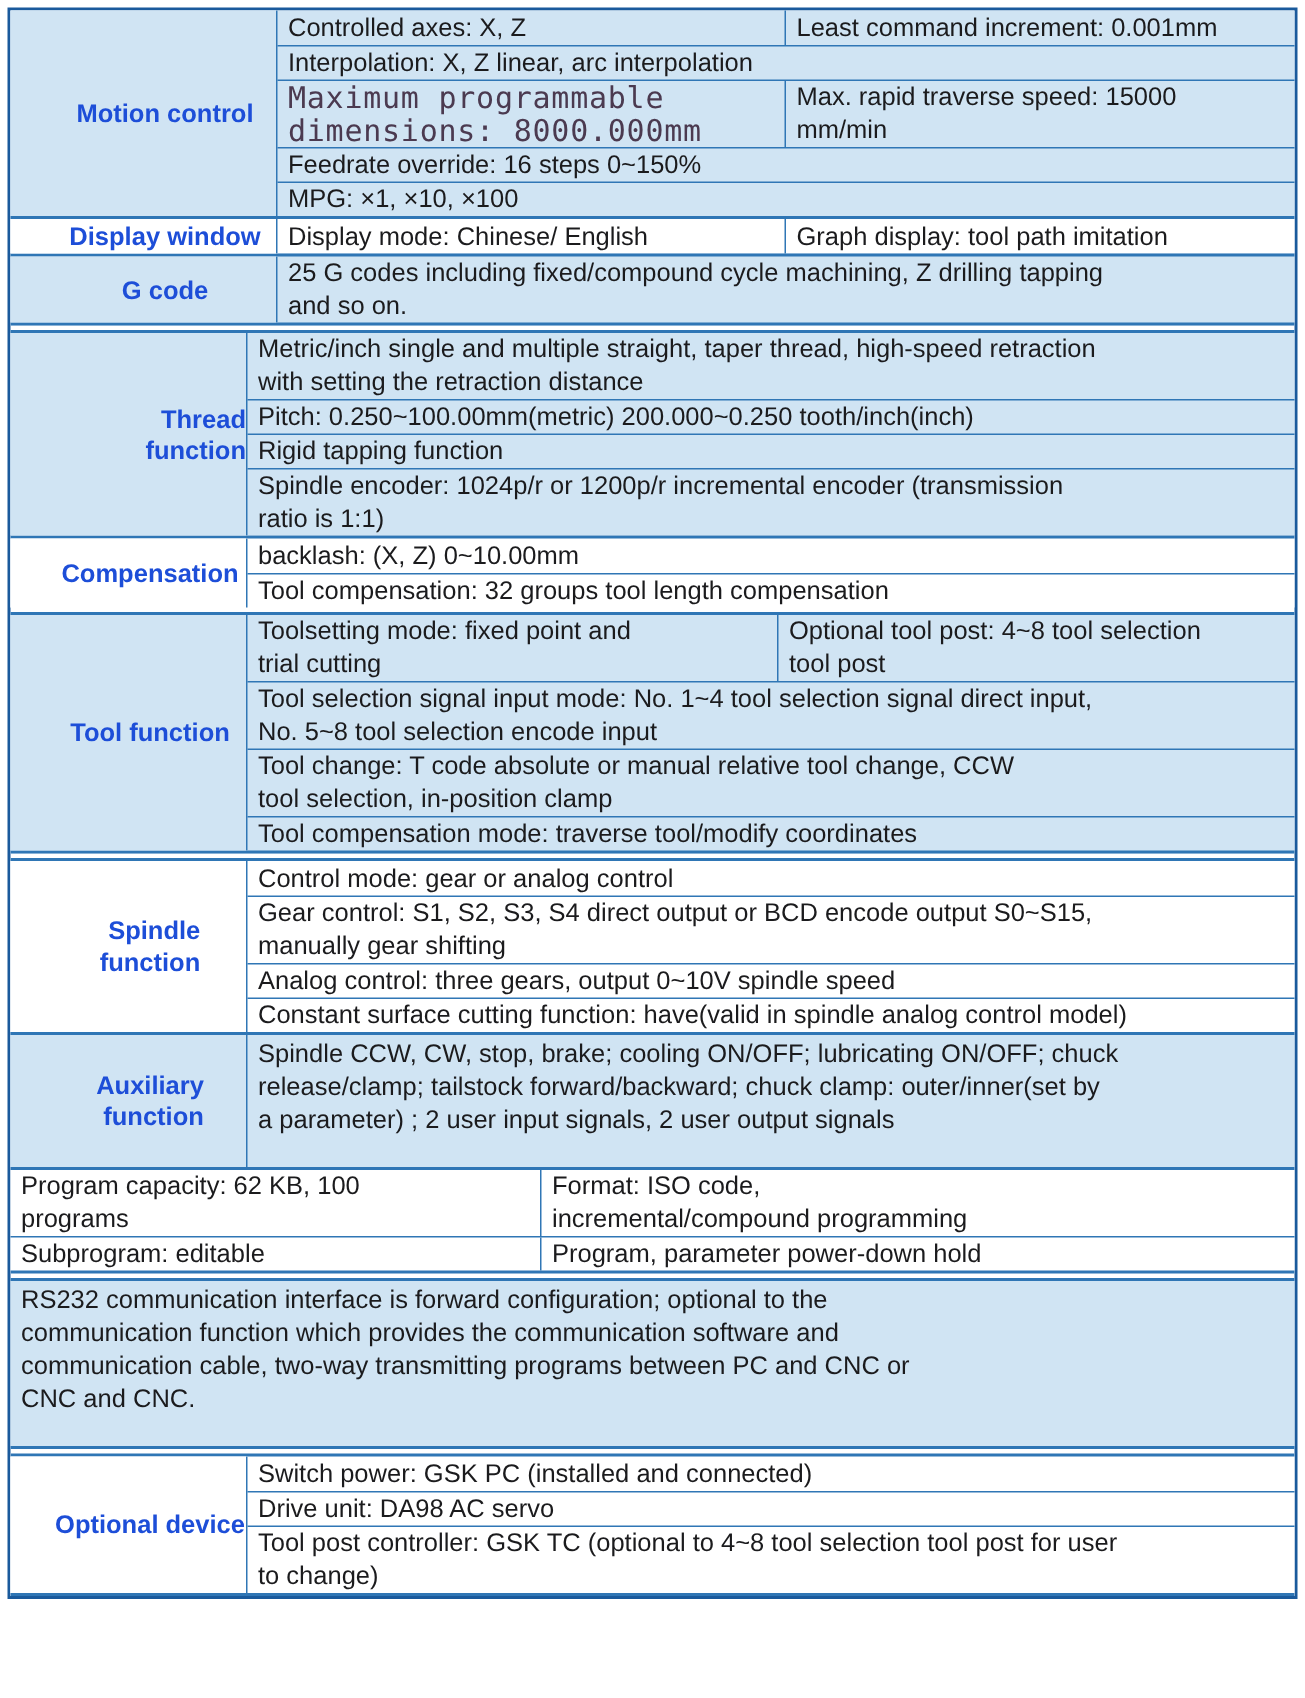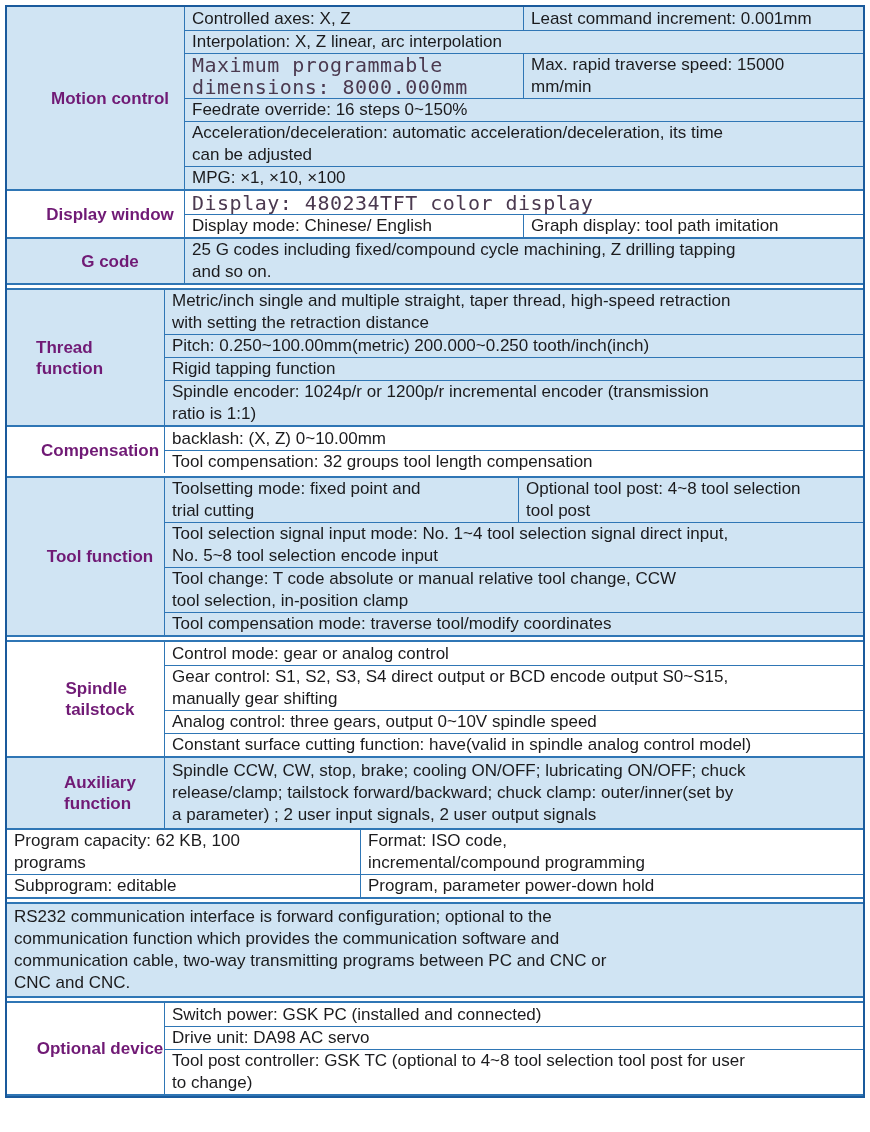--- a/index.html
+++ b/index.html
@@ -21,42 +21,42 @@
   }
   .section{display:flex;align-items:stretch;border-top:2px solid var(--bd)}
   .section:first-child{border-top:none}
   .section.gap{margin-top:3px}
   .section.pregap{border-bottom:2px solid var(--bd)}
   .section.bg-b, .section.bg-b .label{background:var(--cell-blue)}
   .section.bg-w, .section.bg-w .label{background:#fff}
 
   .label{
     flex:0 0 178px;border-right:1px solid var(--bd);
-    display:flex;align-items:center;justify-content:center;text-align:left;
-    font-weight:700;font-size:17px;line-height:21px;color:#701a75;
+    display:flex;align-items:center;justify-content:center;text-align:right;
+    font-weight:700;font-size:17px;line-height:21px;color:#1d4ed8;
     white-space:pre-line;
     padding-left:29px;
   }
   .grpB .label{flex:0 0 158px}
   .rows{flex:1;display:flex;flex-direction:column;min-width:0}
   .row{display:flex;border-top:1px solid var(--bd);min-height:23px}
   .row:first-child{border-top:none}
   .cell{
     flex:1;min-width:0;padding:0 7px;display:flex;align-items:flex-end;
     font-size:17px;line-height:22px;
   }
   .t{white-space:pre-line}
   
   .grpA .c1{flex:0 0 339px;border-right:1px solid var(--bd)}
   .grpB .c1{flex:0 0 354px;border-right:1px solid var(--bd)}
   .mono .t{
     font-family:"DejaVu Sans Mono", monospace;
     font-size:20px;letter-spacing:.5px;color:var(--mono-ink);
   }
-  .pad2{padding-top:2px;padding-bottom:2px}
+  .pad2{padding-top:2px;padding-bottom:20px}
 </style>
 </head>
 <body>
 
 <div class="spec-table">
 
   <div class="section bg-b grpA">
     <div class="label"><span class="t">Motion control</span></div>
     <div class="rows">
       <div class="row">
@@ -82,41 +82,30 @@
 mm/min</span>
           </div>
       </div>
       <div class="row">
         <div class="cell">
             <span class="t">Feedrate override: 16 steps 0~150%</span>
           </div>
       </div>
       <div class="row">
         <div class="cell">
-            <span class="t">Acceleration/deceleration: automatic acceleration/deceleration, its time
-can be adjusted</span>
-          </div>
-      </div>
-      <div class="row">
-        <div class="cell">
             <span class="t">MPG: ×1, ×10, ×100</span>
           </div>
       </div>
     </div>
   </div>
 
   <div class="section bg-w grpA">
     <div class="label"><span class="t">Display window</span></div>
     <div class="rows">
       <div class="row">
-        <div class="cell mono">
-            <span class="t">Display: 480234TFT color display</span>
-          </div>
-      </div>
-      <div class="row">
         <div class="cell c1">
             <span class="t">Display mode: Chinese/ English</span>
           </div>
         <div class="cell">
             <span class="t">Graph display: tool path imitation</span>
           </div>
       </div>
     </div>
   </div>
 
@@ -204,21 +193,21 @@
       <div class="row">
         <div class="cell">
             <span class="t">Tool compensation mode: traverse tool/modify coordinates</span>
           </div>
       </div>
     </div>
   </div>
 
   <div class="section bg-w grpB gap">
     <div class="label"><span class="t">Spindle
-tailstock</span></div>
+function</span></div>
     <div class="rows">
       <div class="row">
         <div class="cell">
             <span class="t">Control mode: gear or analog control</span>
           </div>
       </div>
       <div class="row">
         <div class="cell">
             <span class="t">Gear control: S1, S2, S3, S4 direct output or BCD encode output S0~S15,
 manually gear shifting</span>

